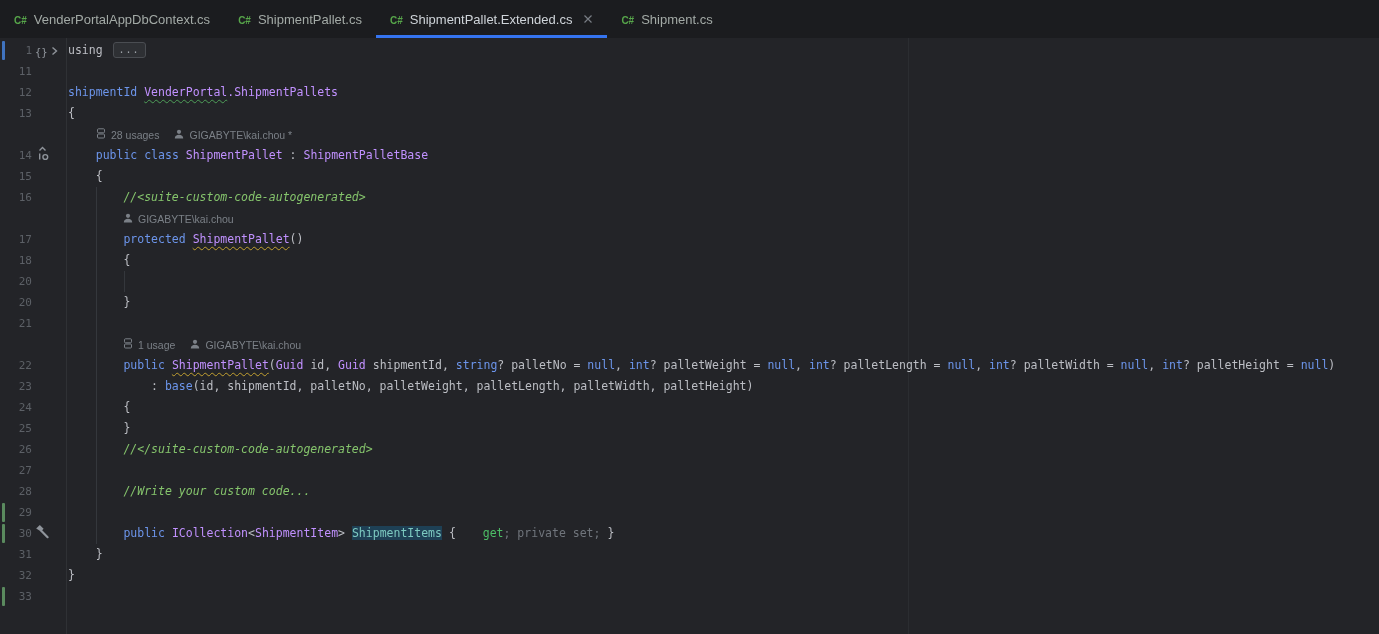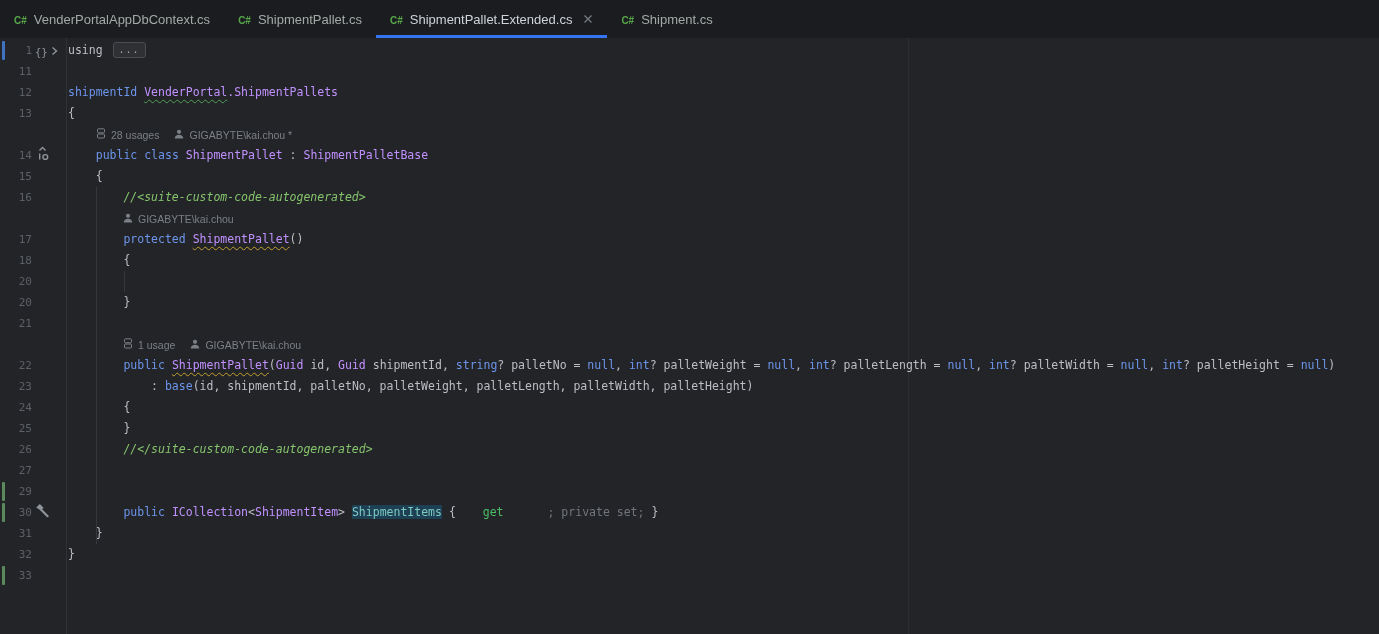--- a/index.html
+++ b/index.html
@@ -42,21 +42,21 @@
         gap:3px;color:#8f949b;}
   .braces-glyph{font:10.5px "DejaVu Sans Mono",monospace;color:#8f949b;}
   .codeline{margin:0;font:11.5px/21px "DejaVu Sans Mono",monospace;letter-spacing:0;
         white-space:pre;color:var(--plain);}
   .tk-pl{color:var(--plain);}
   .tk-kw{color:var(--keyword);}
   .tk-type{color:var(--type-name);}
   .tk-cmt{color:var(--comment);font-style:italic;}
   .tk-prop{color:var(--property);background:var(--property-highlight-bg);}
   .tk-get{color:var(--accessor-get);margin-left:20px;}
-  .tk-dim{color:var(--dimmed);margin-left:44px;}
+  .tk-dim{color:var(--dimmed);}
   .tk-wavy-warn{text-decoration:underline wavy var(--warning-wavy) 1px;text-underline-offset:3px;}
   .tk-wavy-typo{text-decoration:underline wavy var(--typo-wavy) 1px;text-underline-offset:3px;}
   .tk-fold{display:inline-block;border:1px solid #4a4d52;background:#2e3034;color:#9ca1a7;
         border-radius:3px;font-size:10px;line-height:13px;height:14px;padding:0 5px;
         margin-left:3px;vertical-align:1px;letter-spacing:1px;}
   .inlay-content{display:flex;align-items:center;gap:15px;font-size:10.5px;
         color:var(--inlay-text);}
   .inlay-part{display:flex;align-items:center;gap:5px;}
   .inlay-part svg{flex:none;}
 </style>
@@ -263,20 +263,26 @@
           </div>
           <pre class="codeline"><span class="tk-pl">        </span><span class="tk-cmt">//&lt;/suite-custom-code-autogenerated&gt;</span></pre>
         </div>
         <div class="row">
           <div class="gutter">
             <span class="lnum">27</span>
           </div>
           <pre class="codeline"></pre>
         </div>
         <div class="row">
+          <div class="gutter">
+            <span class="lnum">28</span>
+          </div>
+          <pre class="codeline"><span class="tk-pl">        </span><span class="tk-cmt">//Write your custom code...</span></pre>
+        </div>
+        <div class="row">
           <div class="bar bar-added"></div>
           <div class="gutter">
             <span class="lnum">29</span>
           </div>
           <pre class="codeline"></pre>
         </div>
         <div class="row">
           <div class="bar bar-added"></div>
           <div class="gutter">
             <span class="lnum">30</span>

